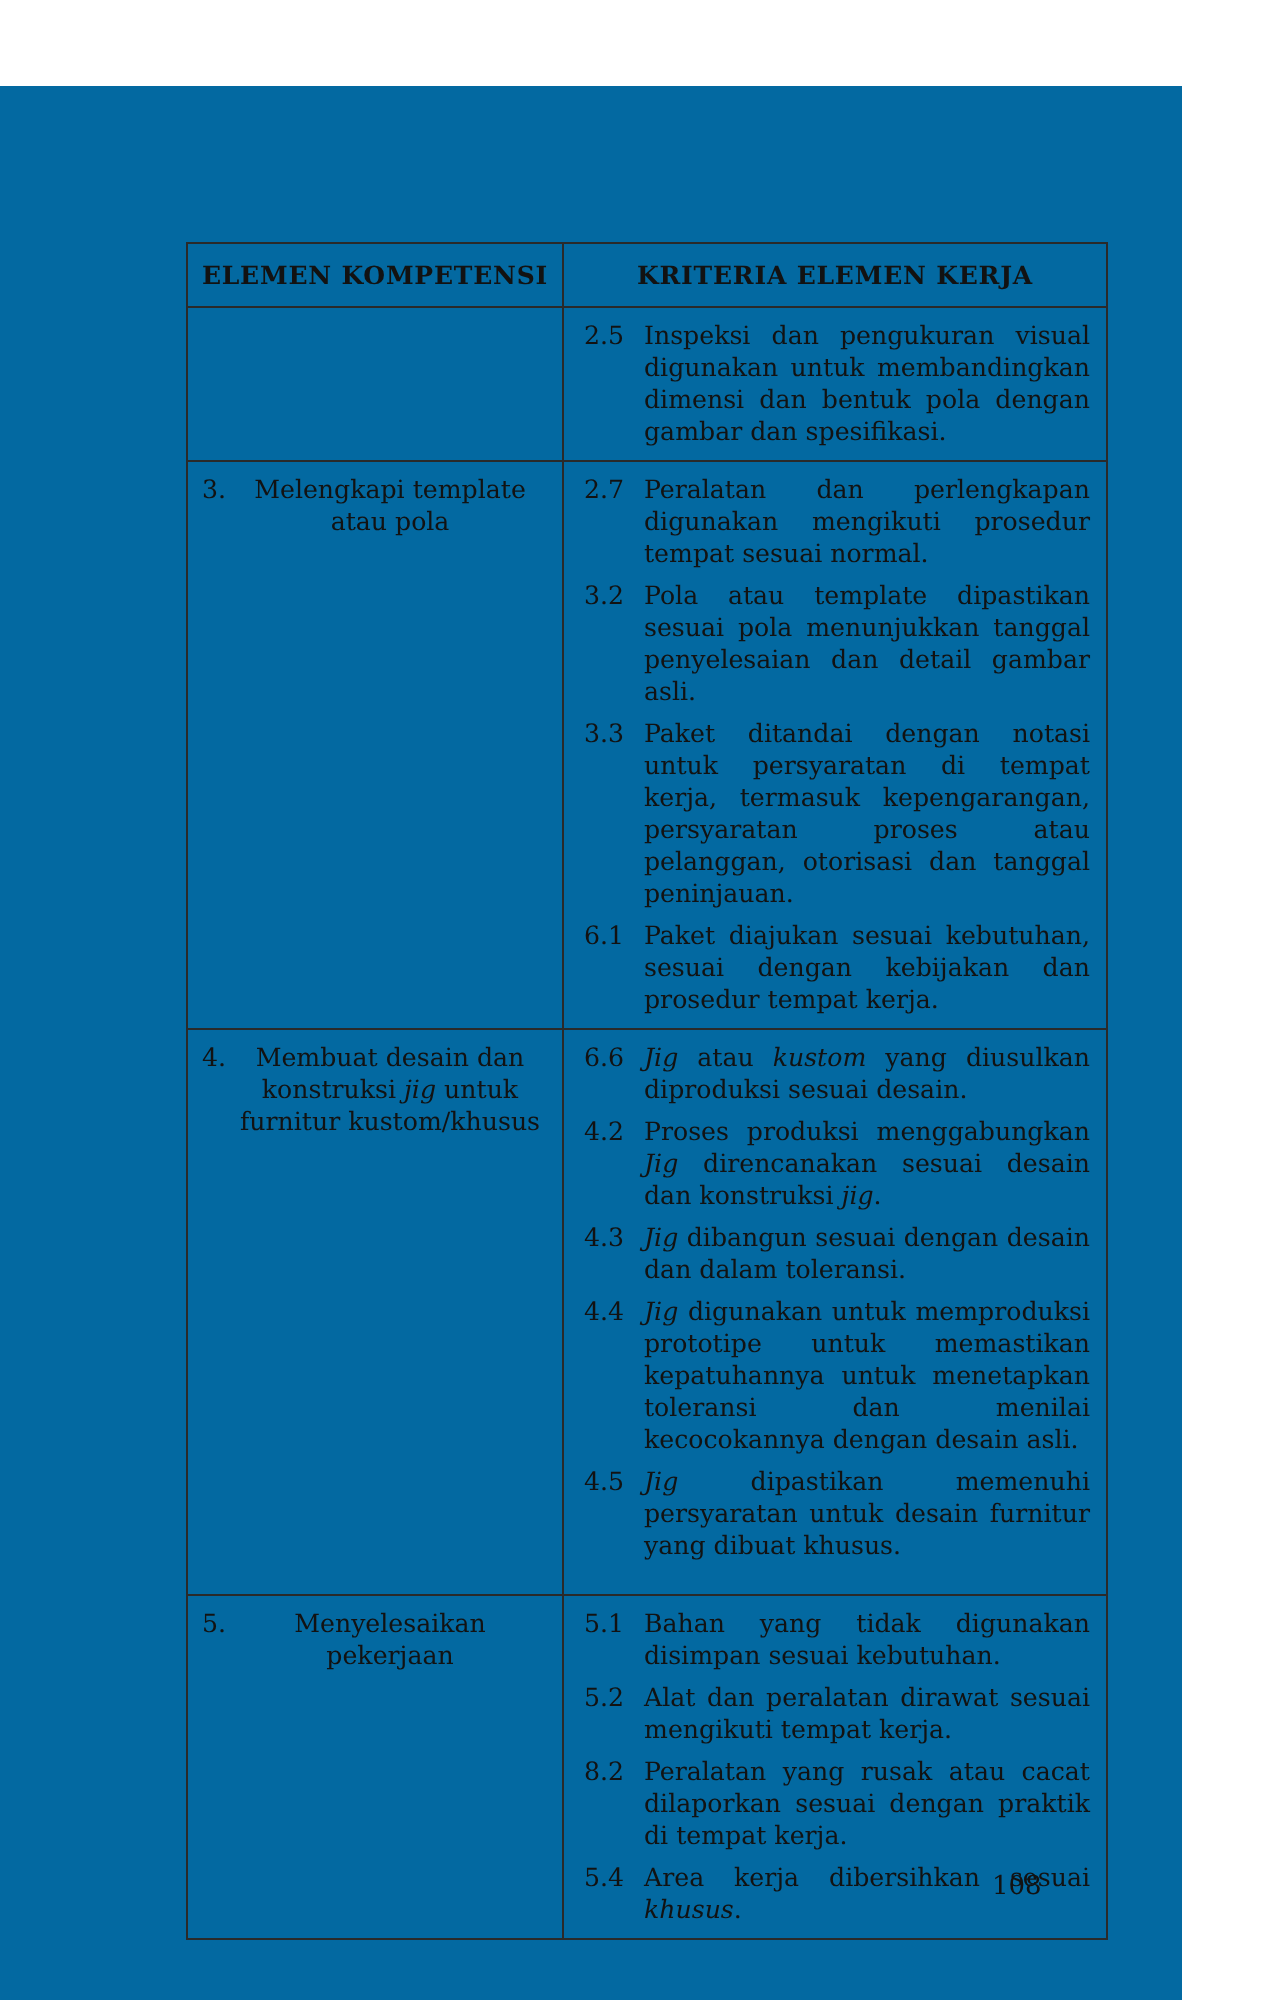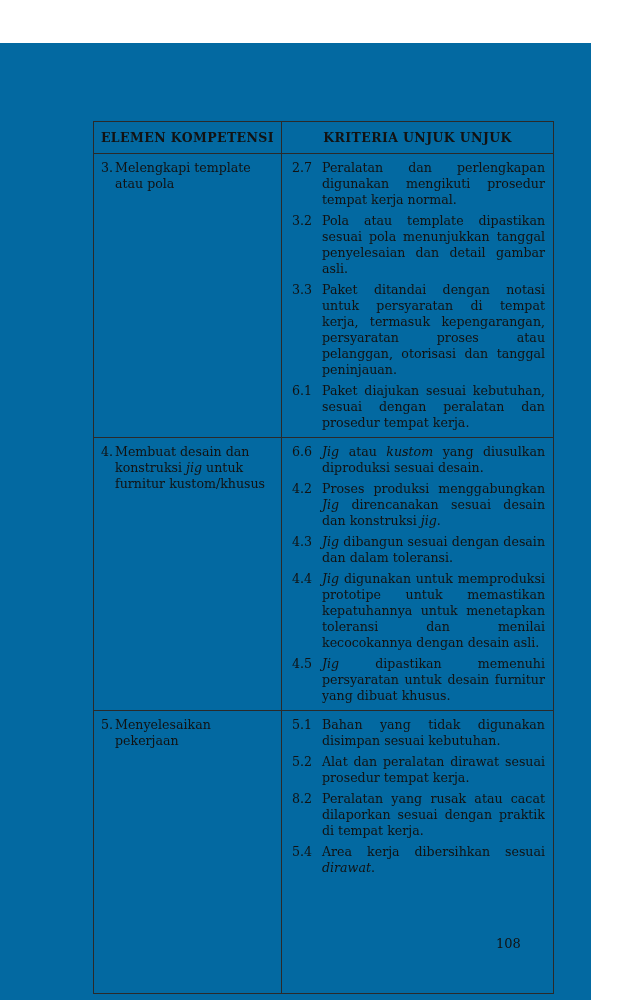--- a/index.html
+++ b/index.html
@@ -40,21 +40,21 @@
   }
   .comp td { font-size: 12.6px; line-height: 16px; }
   .comp td.el  { padding: 6px 6px 6px 7px; }
   .comp td.kuk { padding: 6px 8px 6px 10px; }
   tbody tr:nth-child(1) td { height: 64px; }
   tbody tr:nth-child(2) td { height: 237px; }
   tbody tr:nth-child(3) td { height: 270px; }
   tbody tr:nth-child(4) td { height: 143px; }
   .el-item { display: flex; }
   .el-item .num { flex: 0 0 14px; }
-  .el-item .txt { flex: 1; text-align: left; }
+  .el-item .txt { flex: 1; text-align: center; }
   .kuk-item { display: flex; margin-bottom: 5px; }
   .kuk-item:last-child { margin-bottom: 0; }
   .kuk-item .num { flex: 0 0 24px; }
   .kuk-item .txt { flex: 1; text-align: justify; padding-left: 6px; }
   .page-number {
     position: absolute;
     top: 893px; left: 496px;
     width: 34px;
     font-size: 13px;
   }
@@ -64,47 +64,56 @@
 
 <div class="page">
   <table class="comp">
     <colgroup>
         <col class="c-el">
         <col class="c-kuk">
       </colgroup>
     <thead>
       <tr>
         <th>ELEMEN KOMPETENSI</th>
-        <th>KRITERIA UNJUK UNJUK</th>
+        <th>KRITERIA ELEMEN KERJA</th>
       </tr>
     </thead>
     <tbody id="table-body">
+        <tr>
+          <td class="el"></td>
+          <td class="kuk">
+            <div class="kuk-item">
+              <span class="num">2.5</span>
+              <div class="txt">Inspeksi dan pengukuran visual digunakan untuk membandingkan dimensi dan bentuk pola dengan gambar dan spesifikasi.</div>
+            </div>
+          </td>
+        </tr>
         <tr>
           <td class="el">
             <div class="el-item">
               <span class="num">3.</span>
               <span class="txt">Melengkapi template atau pola</span>
             </div>
           </td>
           <td class="kuk">
             <div class="kuk-item">
               <span class="num">2.7</span>
-              <div class="txt">Peralatan dan perlengkapan digunakan mengikuti prosedur tempat kerja normal.</div>
+              <div class="txt">Peralatan dan perlengkapan digunakan mengikuti prosedur tempat sesuai normal.</div>
             </div>
             <div class="kuk-item">
               <span class="num">3.2</span>
               <div class="txt">Pola atau template dipastikan sesuai pola menunjukkan tanggal penyelesaian dan detail gambar asli.</div>
             </div>
             <div class="kuk-item">
               <span class="num">3.3</span>
               <div class="txt">Paket ditandai dengan notasi untuk persyaratan di tempat kerja, termasuk kepengarangan, persyaratan proses atau pelanggan, otorisasi dan tanggal peninjauan.</div>
             </div>
             <div class="kuk-item">
               <span class="num">6.1</span>
-              <div class="txt">Paket diajukan sesuai kebutuhan, sesuai dengan peralatan dan prosedur tempat kerja.</div>
+              <div class="txt">Paket diajukan sesuai kebutuhan, sesuai dengan kebijakan dan prosedur tempat kerja.</div>
             </div>
           </td>
         </tr>
         <tr>
           <td class="el">
             <div class="el-item">
               <span class="num">4.</span>
               <span class="txt">Membuat desain dan konstruksi <i>jig</i> untuk furnitur kustom/khusus</span>
             </div>
           </td>
@@ -138,28 +147,28 @@
               <span class="txt">Menyelesaikan pekerjaan</span>
             </div>
           </td>
           <td class="kuk">
             <div class="kuk-item">
               <span class="num">5.1</span>
               <div class="txt">Bahan yang tidak digunakan disimpan sesuai kebutuhan.</div>
             </div>
             <div class="kuk-item">
               <span class="num">5.2</span>
-              <div class="txt">Alat dan peralatan dirawat sesuai prosedur tempat kerja.</div>
+              <div class="txt">Alat dan peralatan dirawat sesuai mengikuti tempat kerja.</div>
             </div>
             <div class="kuk-item">
               <span class="num">8.2</span>
               <div class="txt">Peralatan yang rusak atau cacat dilaporkan sesuai dengan praktik di tempat kerja.</div>
             </div>
             <div class="kuk-item">
               <span class="num">5.4</span>
-              <div class="txt">Area kerja dibersihkan sesuai <i>dirawat</i>.</div>
+              <div class="txt">Area kerja dibersihkan sesuai <i>khusus</i>.</div>
             </div>
           </td>
         </tr>
       </tbody>
   </table>
   <div class="page-number">108</div>
 </div>
 
 </body></html>

